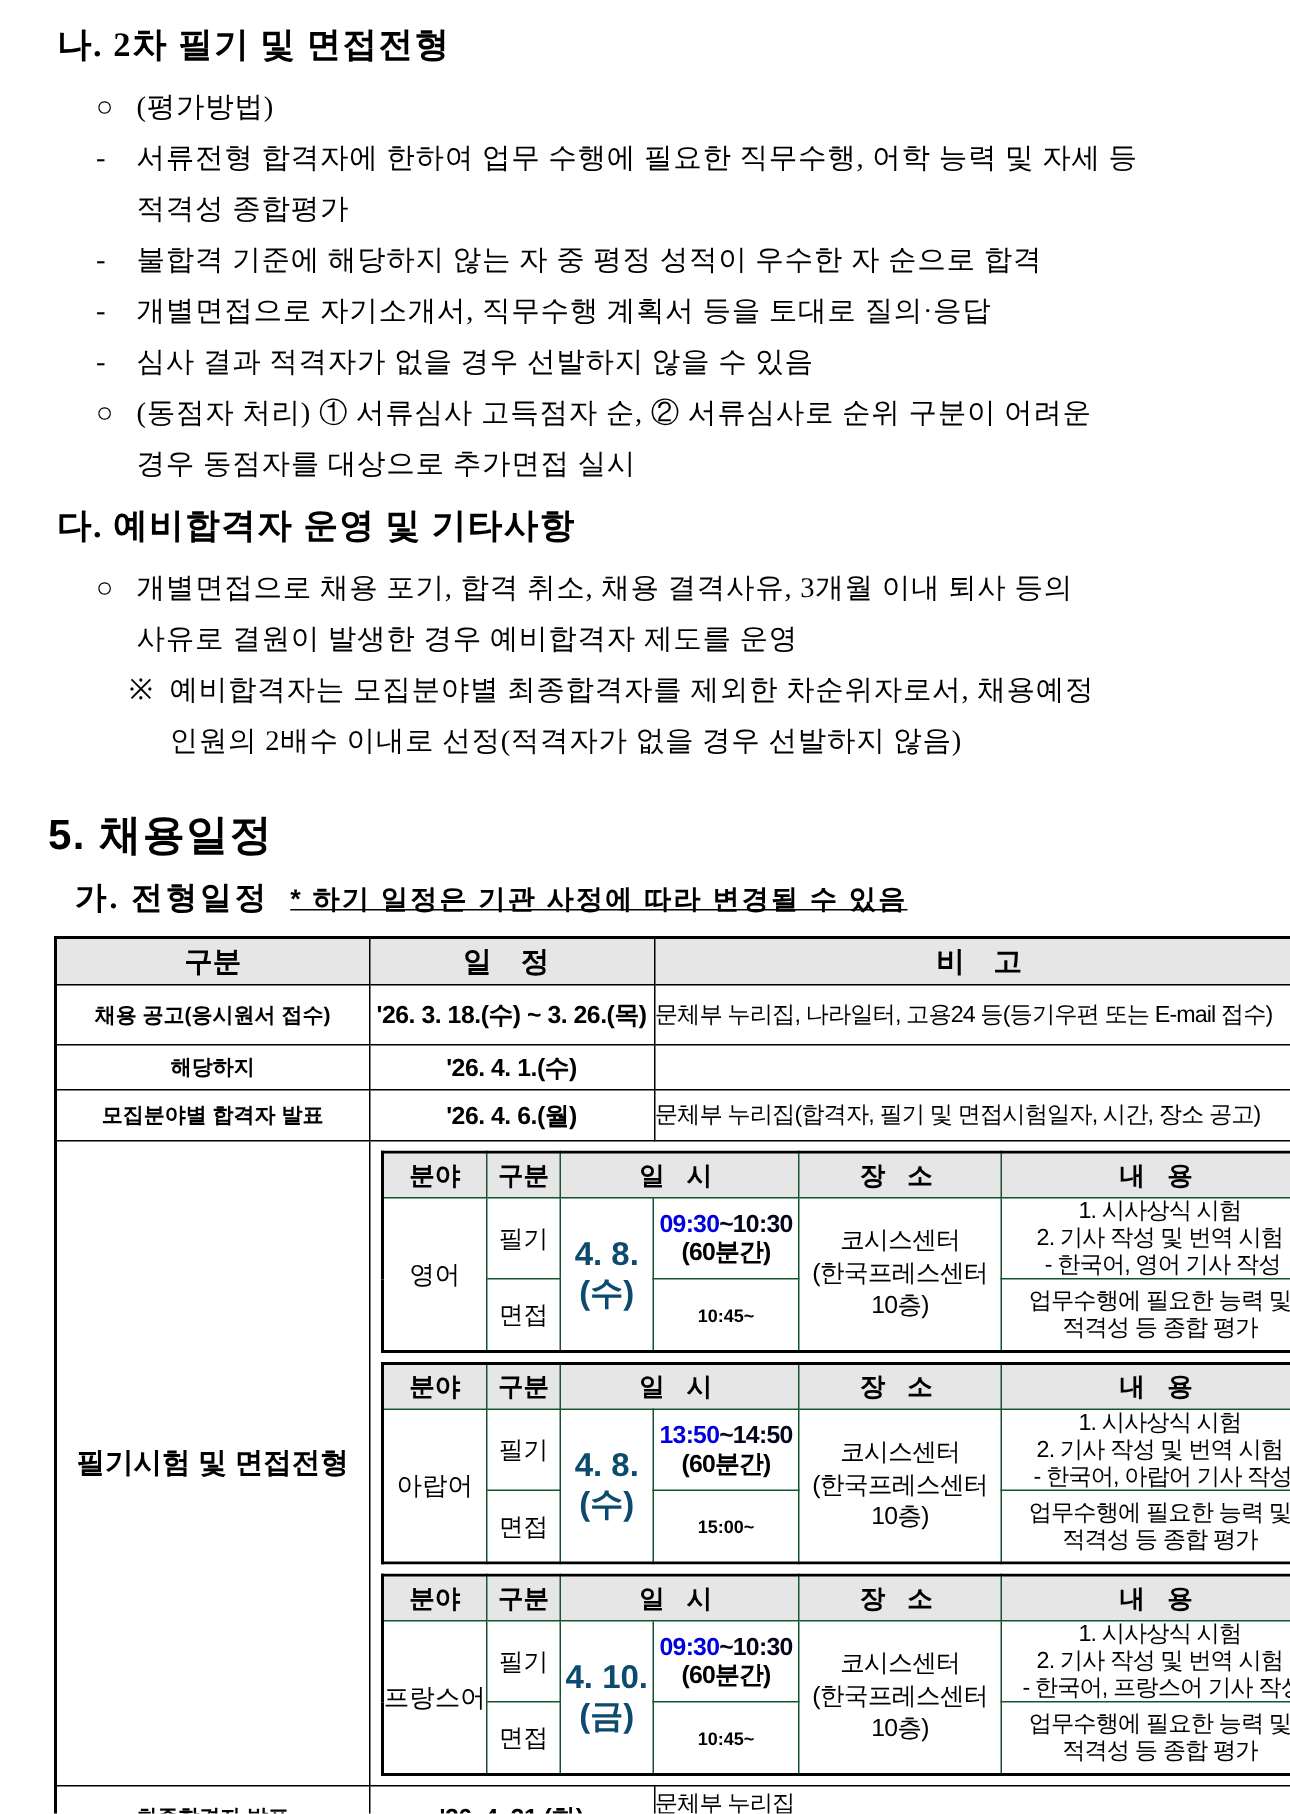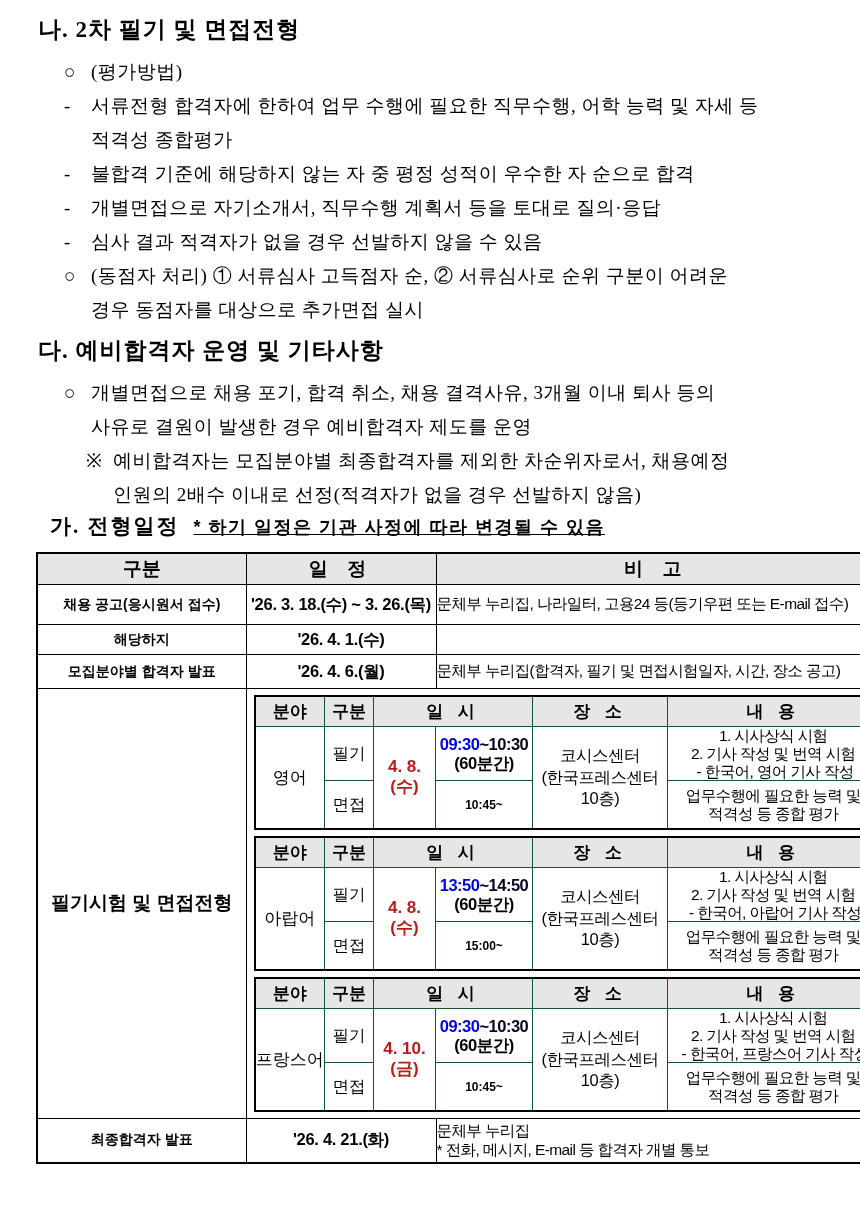--- a/index.html
+++ b/index.html
@@ -43,21 +43,21 @@
   
   .inner-wrap{width:614px;overflow:hidden;margin:6px 0 6px 7px;}
   table.inner{border-collapse:collapse;width:625px;table-layout:fixed;
               border:2px solid #000;}
   table.inner th,table.inner td{border:1px solid #14532d;padding:0;text-align:center;}
   table.inner th{background:#e6e6e6;font-size:17px;font-weight:bold;height:29px;}
   th.isp{letter-spacing:5px;}
   tr.irow{height:48px;}
   td.field{font-size:17px;}
   td.gubun{font-size:16.5px;}
-  td.date{color:#b91c1c;font-size:17px;font-weight:bold;white-space:pre-line;line-height:1.2;}
+  td.date{color:#0c4a6e;font-size:22px;font-weight:bold;white-space:pre-line;line-height:1.2;}
   td.time{font-size:16.5px;font-weight:bold;letter-spacing:-.5px;line-height:1.15;}
   td.time .blue{color:#0000dd;}
   td.time .rest{color:#05051e;}
   td.time2{font-size:12px;font-weight:bold;}
   td.place{font-size:16.5px;white-space:pre-line;line-height:1.3;letter-spacing:-.5px;}
   td.content{font-size:15.5px;text-align:left;padding-left:5px;white-space:pre;
              line-height:1.15;letter-spacing:-.6px;overflow:hidden;}
   td.dot{border-bottom-style:dotted;border-bottom-color:#555;}
   tr.irow2 td{border-top-style:dotted;border-top-color:#555;}
 </style>
@@ -101,20 +101,21 @@
     <span class="bullet">○</span>
     <span class="itext">개별면접으로 채용 포기, 합격 취소, 채용 결격사유, 3개월 이내 퇴사 등의
 사유로 결원이 발생한 경우 예비합격자 제도를 운영</span>
   </div>
   <div class="item ref">
     <span class="bullet">※</span>
     <span class="itext">예비합격자는 모집분야별 최종합격자를 제외한 차순위자로서, 채용예정
 인원의 2배수 이내로 선정(적격자가 없을 경우 선발하지 않음)</span>
   </div>
 
+  <div class="big-heading">5. 채용일정</div>
   <div class="subline">
     <span class="sub-heading">가. 전형일정</span>
     <span class="sub-note">* 하기 일정은 기관 사정에 따라 변경될 수 있음</span>
   </div>
 
   <div class="tbl-wrap">
   <table class="outer">
     <colgroup>
           <col style="width:209px">
           <col style="width:190px">

